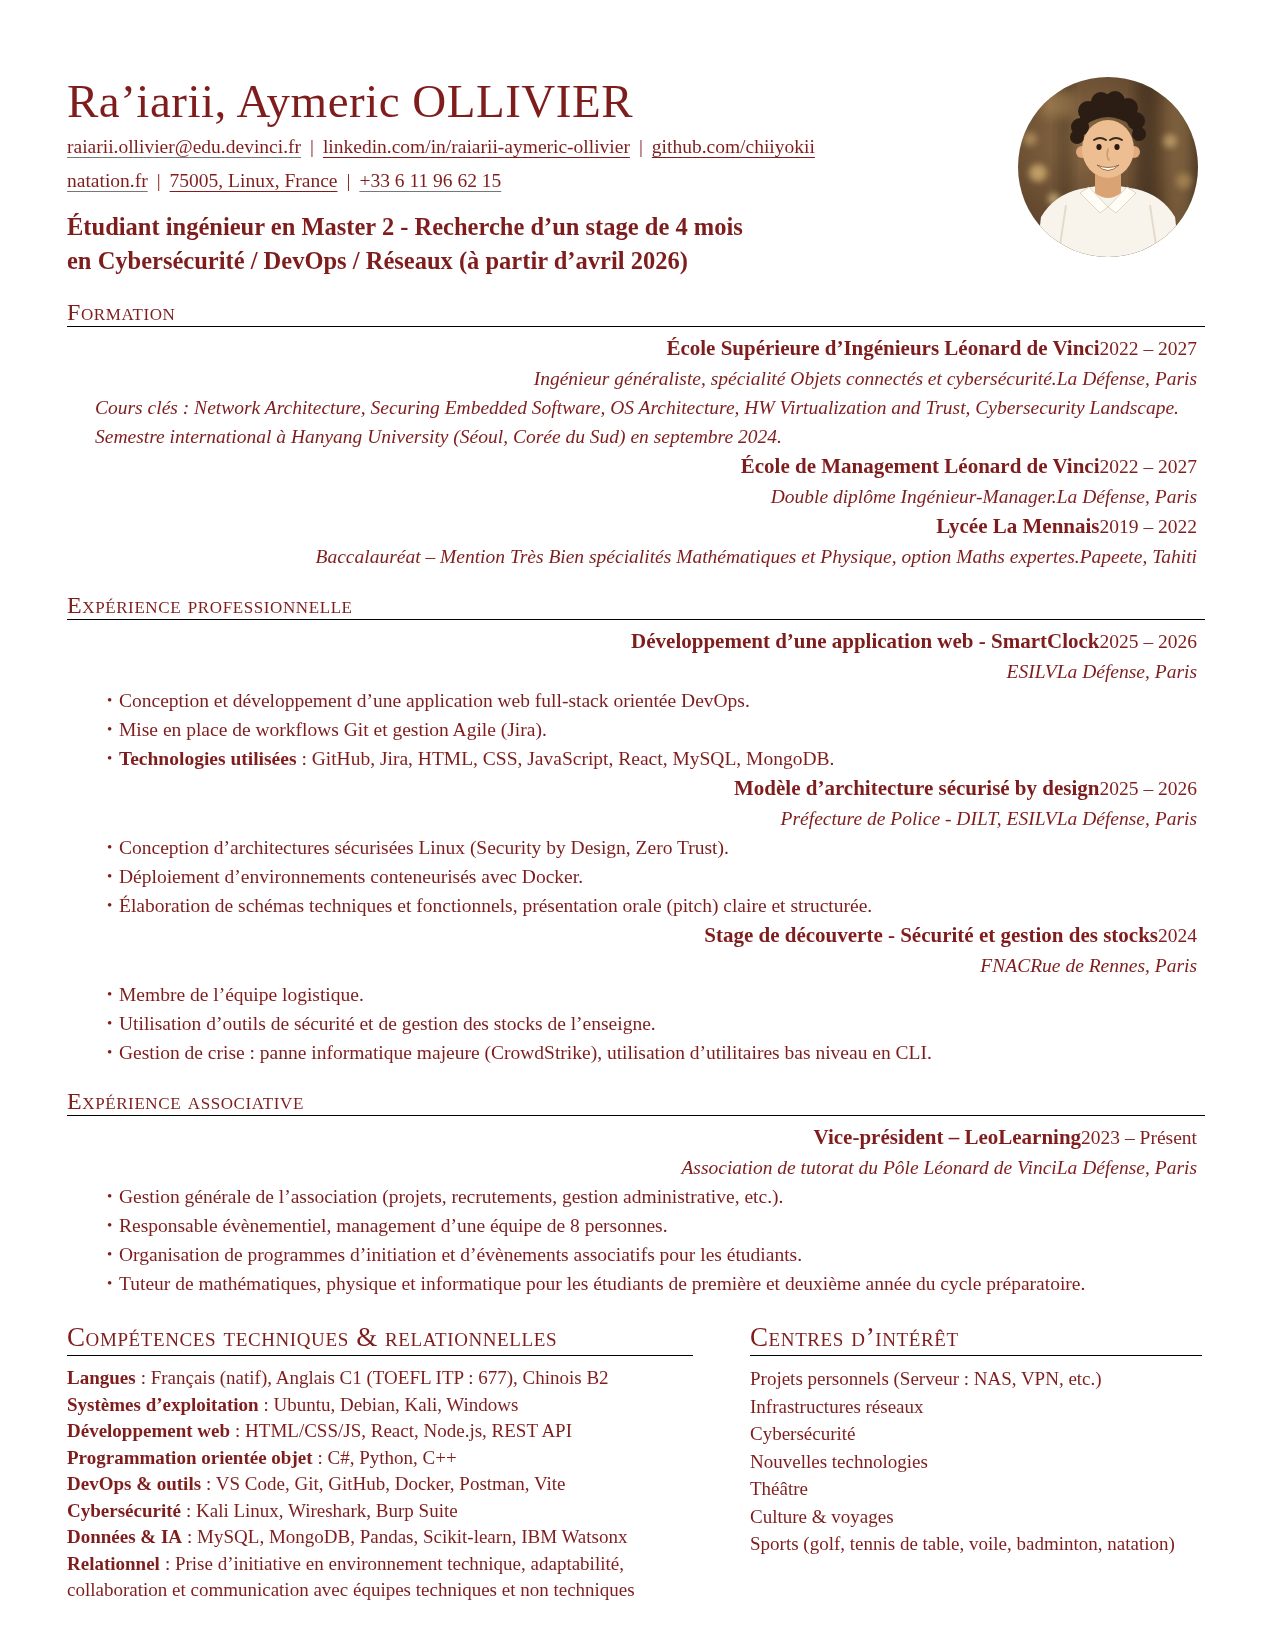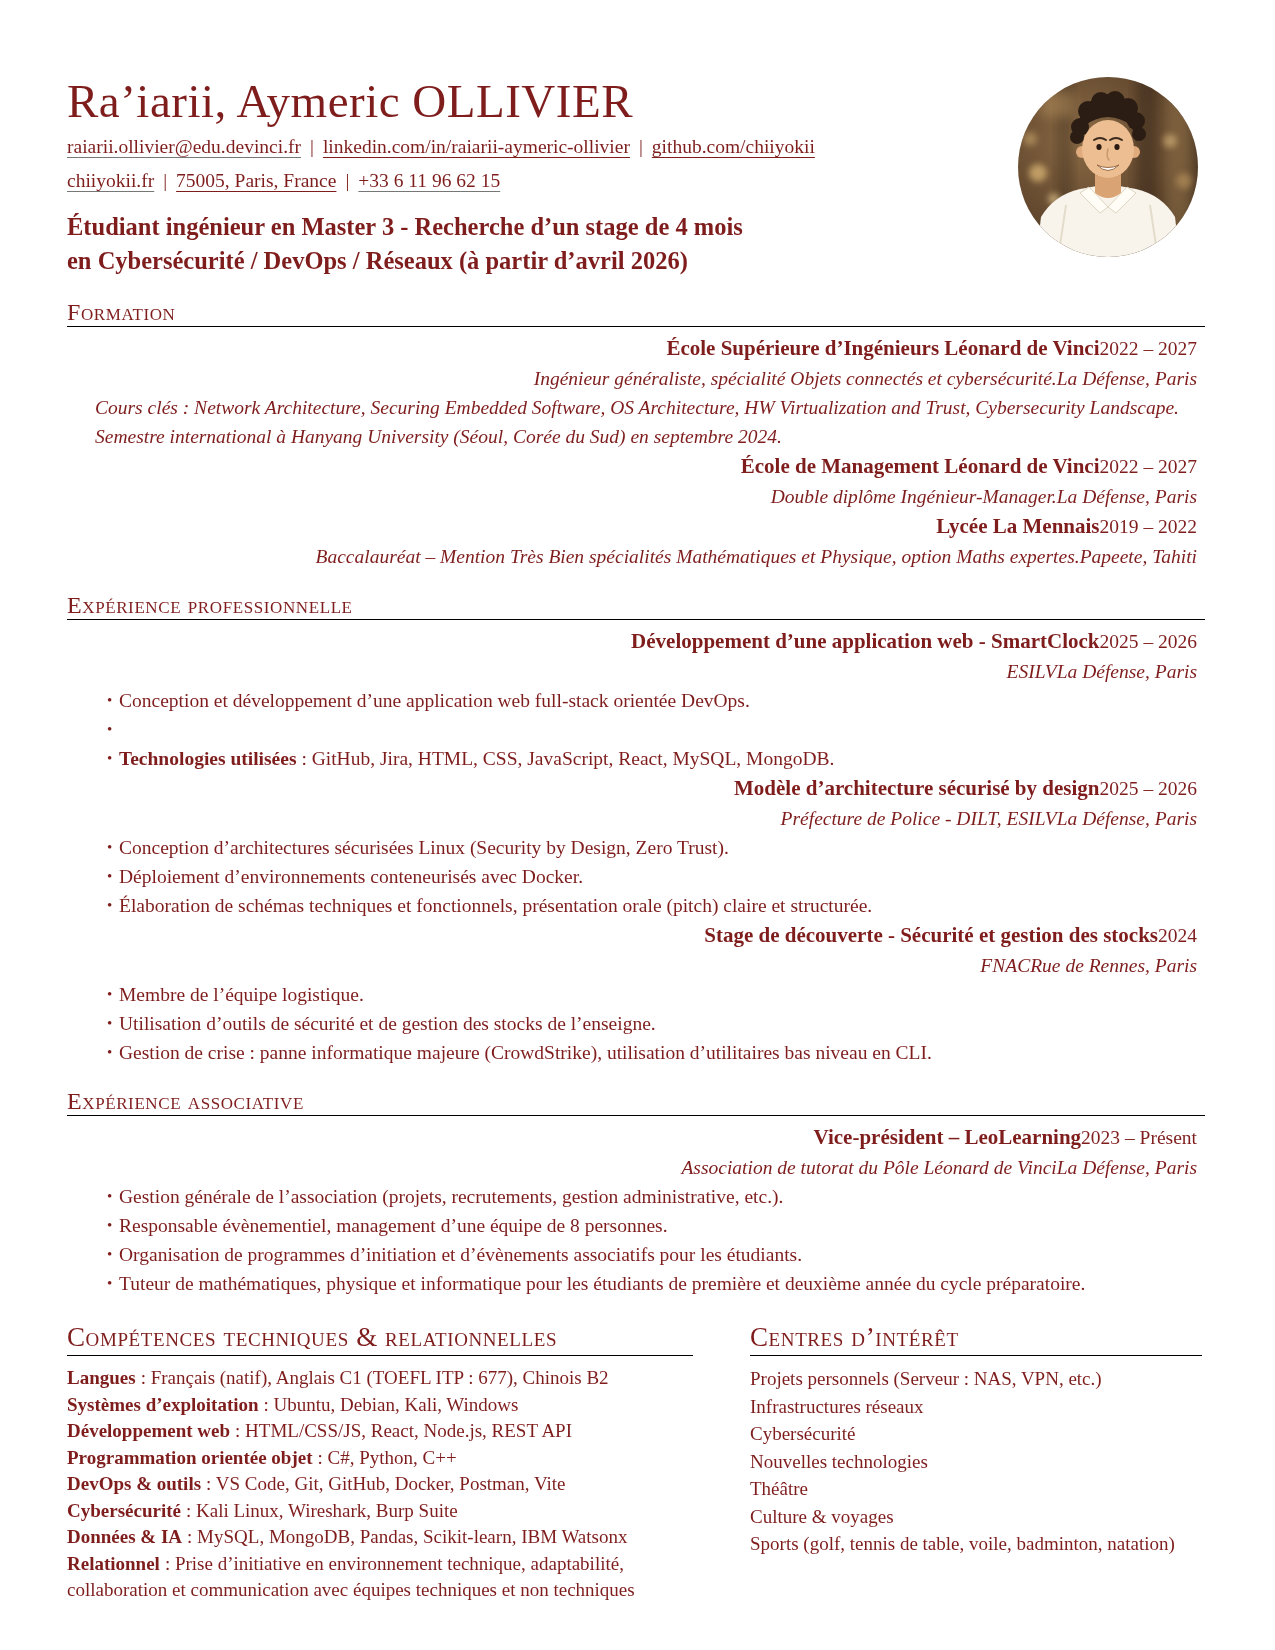--- a/index.html
+++ b/index.html
@@ -94,25 +94,25 @@
 
 <div class="page">
 
   <div class="header-text">
     <div class="name">Ra’iarii, Aymeric OLLIVIER</div>
 
     <div class="contact-line">
       <span class="link grayline">raiarii.ollivier@edu.devinci.fr</span><span class="sep">|</span><span class="link">linkedin.com/in/raiarii-aymeric-ollivier</span><span class="sep">|</span><span class="link">github.com/chiiyokii</span>
     </div>
     <div class="contact-line">
-      <span class="link grayline">chiiyokii.fr</span><span class="sep">|</span><span class="link">75005, Paris, France</span><span class="sep">|</span><span class="link grayline">+33 6 11 96 62 15</span>
+      <span class="link grayline">natation.fr</span><span class="sep">|</span><span class="link">75005, Linux, France</span><span class="sep">|</span><span class="link grayline">+33 6 11 96 62 15</span>
     </div>
 
     <div class="headline">
-      <div>Étudiant ingénieur en Master 3 - Recherche d’un stage de 4 mois</div>
+      <div>Étudiant ingénieur en Master 2 - Recherche d’un stage de 4 mois</div>
       <div>en Cybersécurité / DevOps / Réseaux (à partir d’avril 2026)</div>
     </div>
   </div>
 
   <div class="photo">
     <svg viewBox="0 0 180 180" xmlns="http://www.w3.org/2000/svg">
       <defs>
         <radialGradient id="bg1" cx="35%" cy="35%" r="85%">
           <stop offset="0%" stop-color="#8a6a45"></stop>
           <stop offset="55%" stop-color="#64492f"></stop>
@@ -227,20 +227,21 @@
           <span class="esub">ESILV</span>
           <span class="eloc">La Défense, Paris</span>
         </div>
         <div class="bullets">
           <div class="bullet">
               <span class="dot">•</span>
               <span class="btxt"><span class="b"></span><span>Conception et développement d’une application web full-stack orientée DevOps.</span></span>
             </div>
           <div class="bullet">
               <span class="dot">•</span>
+              <span class="btxt"><span class="b"></span><span>Mise en place de workflows Git et gestion Agile (Jira).</span></span>
             </div>
           <div class="bullet">
               <span class="dot">•</span>
               <span class="btxt"><span class="b">Technologies utilisées</span><span> : GitHub, Jira, HTML, CSS, JavaScript, React, MySQL, MongoDB.</span></span>
             </div>
         </div>
       </div>
 
       <div>
         <div class="row">

